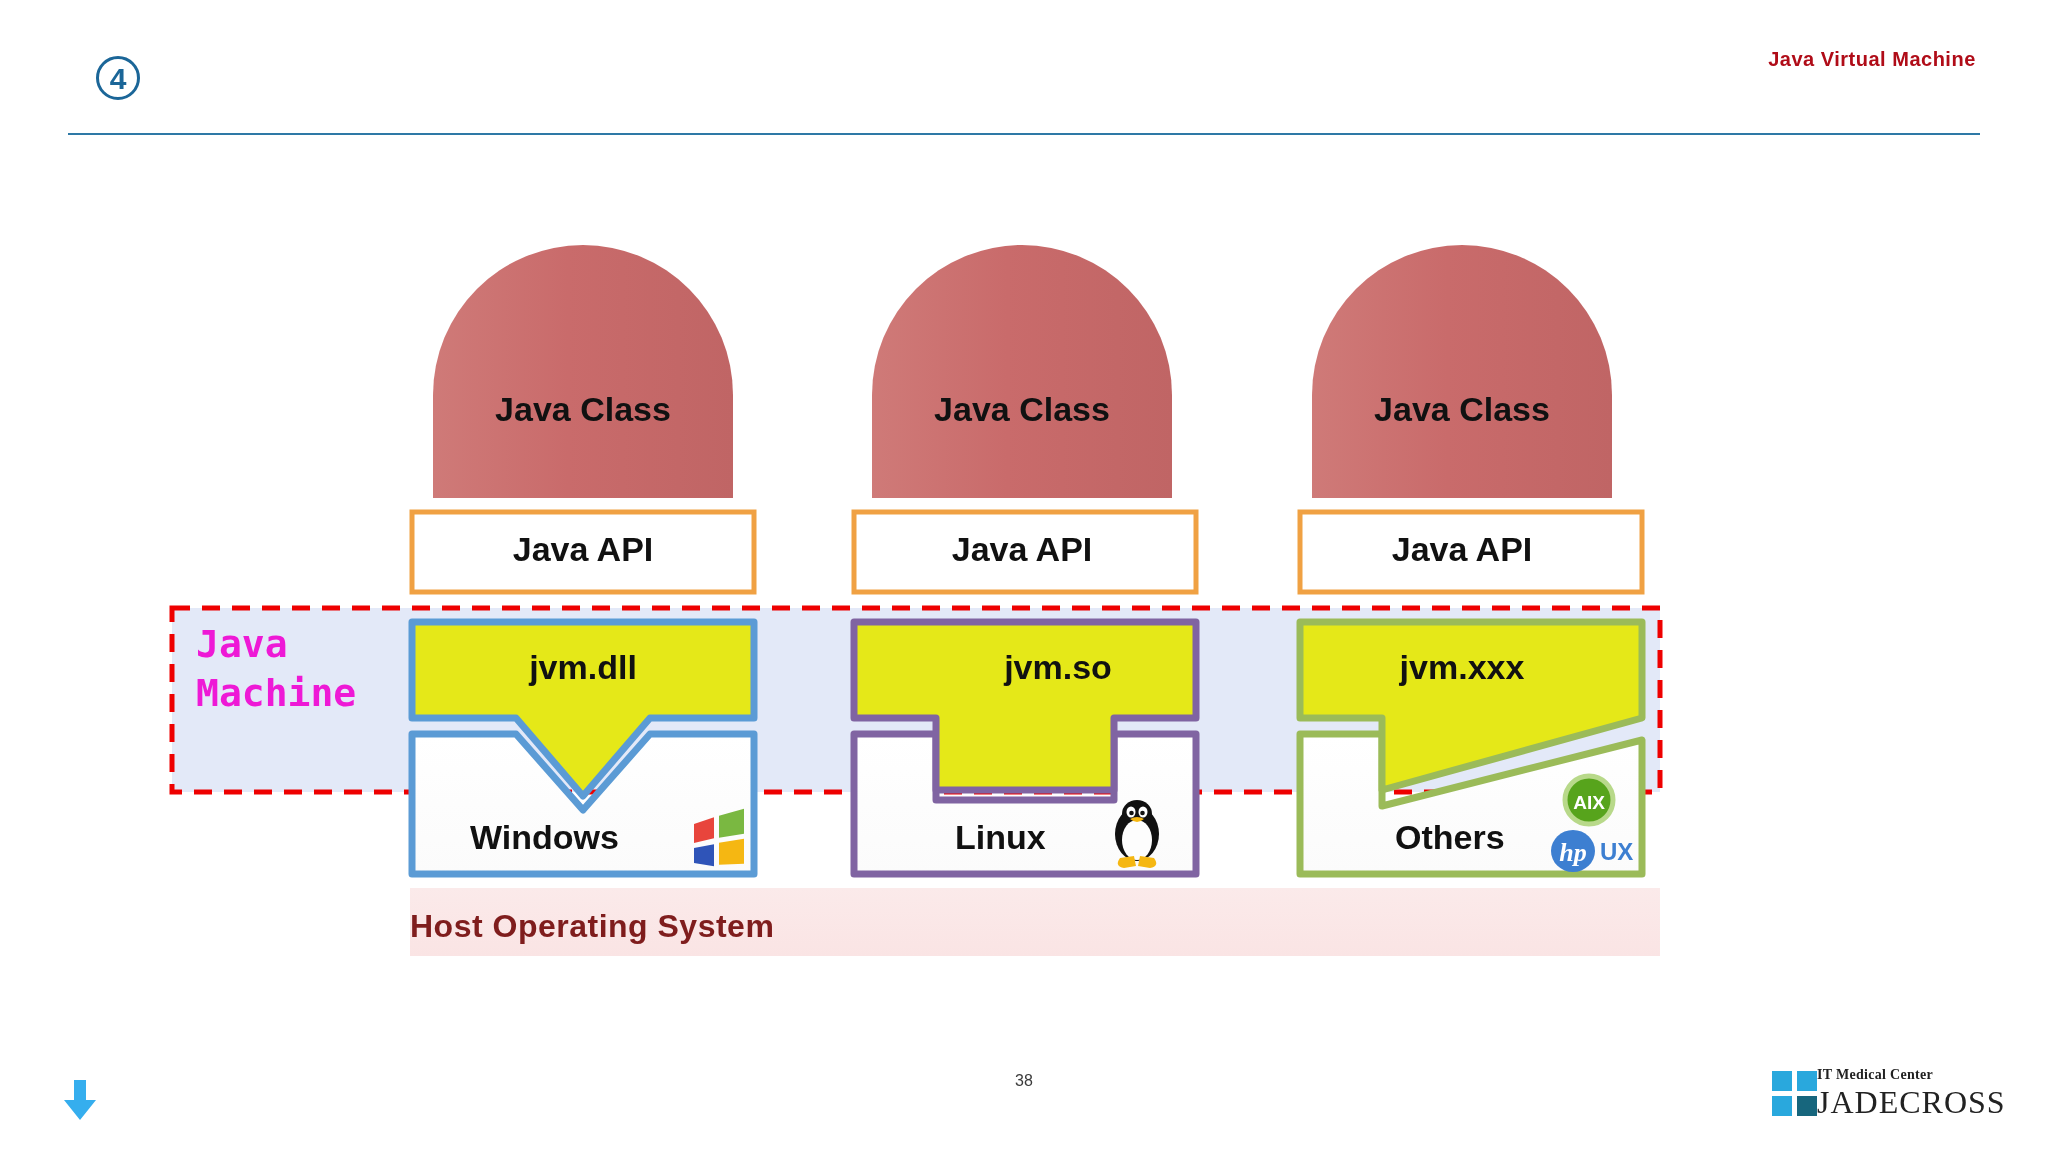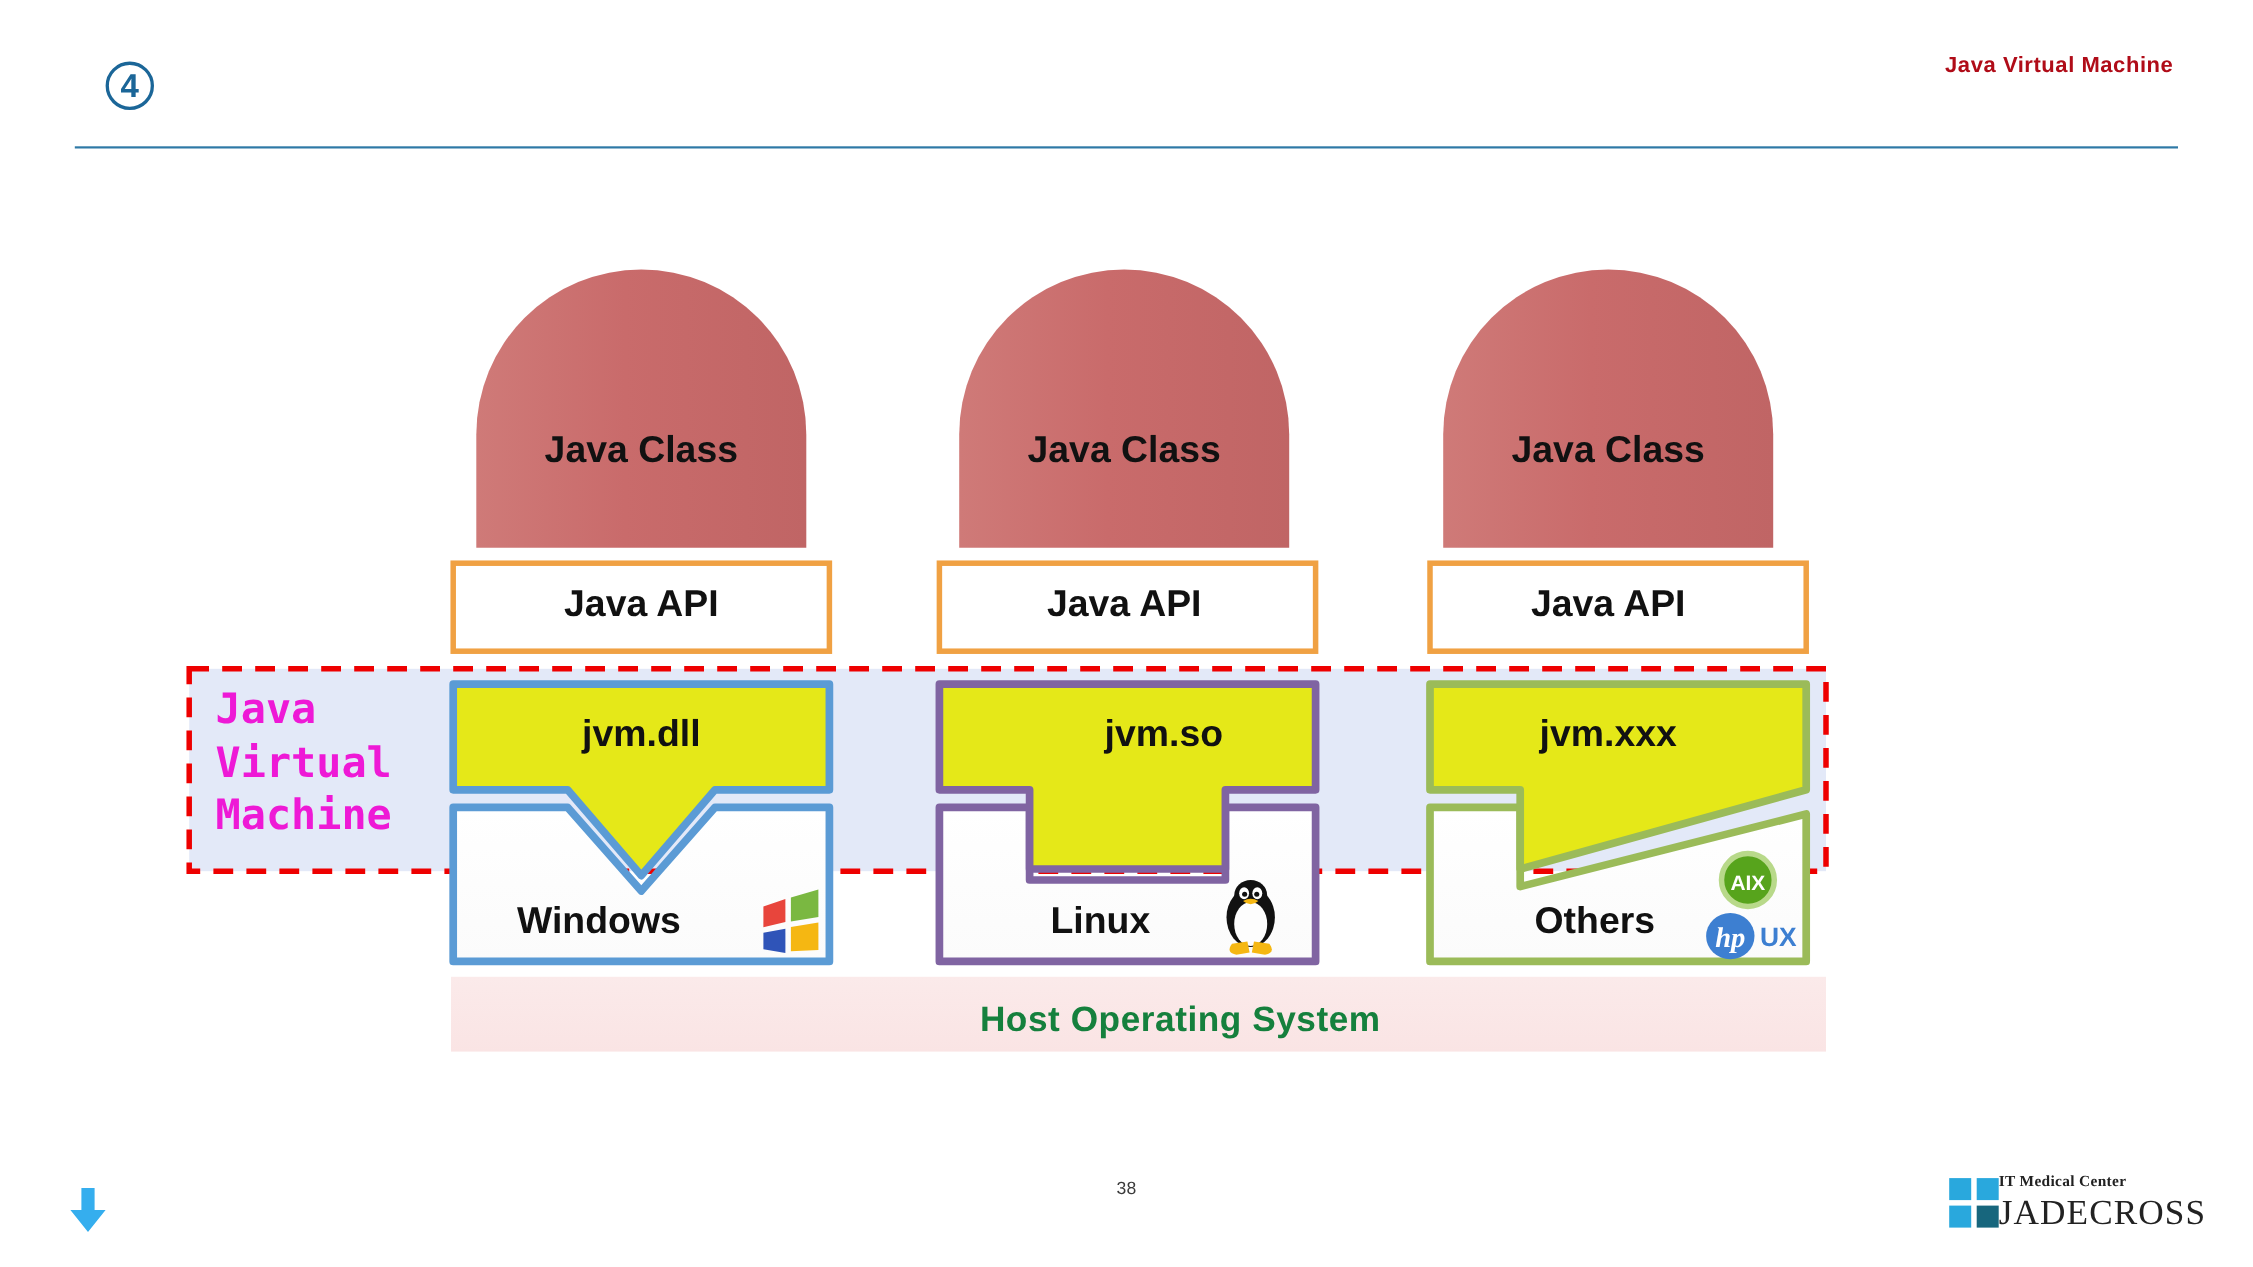--- a/index.html
+++ b/index.html
@@ -39,22 +39,22 @@
     font-family:"DejaVu Sans Mono","Liberation Mono",monospace;
     font-size:38px;font-weight:bold;color:#ee19d6;line-height:1.28;
   }
 
   
   .dome-label{font-size:34px;font-weight:bold;color:#111;text-align:center;width:330px;}
   .api-label{font-size:34px;font-weight:bold;color:#111;text-align:center;width:330px;}
   .jvm-label-box{font-size:34px;font-weight:bold;color:#111;text-align:center;width:330px;}
   .os-label{font-size:34px;font-weight:bold;color:#111;text-align:right;}
   #host-os-label{
-    position:absolute;left:410px;top:908px;width:1326px;text-align:center;
-    font-size:32px;font-weight:bold;color:#15803d;letter-spacing:.5px;
+    position:absolute;left:410px;top:908px;width:1326px;text-align:left;
+    font-size:32px;font-weight:bold;color:#7f1d1d;letter-spacing:.5px;
   }
 
   
   #page-num{position:absolute;left:0;top:1072px;width:2048px;text-align:center;
             font-size:16px;color:#3b3b3b;}
   #down-arrow{position:absolute;left:62px;top:1078px;}
   #footer-logo{position:absolute;left:1772px;top:1068px;display:flex;align-items:center;font-family:Liberation Serif, serif;}
   #logo-squares{display:grid;grid-template-columns:20px 20px;grid-template-rows:20px 20px;gap:5px;}
   .sq{width:20px;height:20px;}
   .sq.c{background:#29a8dd;}
@@ -160,21 +160,20 @@
   <div class="lbl jvm-label-box" style="left:418px;top:648px;">jvm.dll</div>
   <div class="lbl jvm-label-box" style="left:857px;top:648px;padding-left:36px;">jvm.so</div>
   <div class="lbl jvm-label-box" style="left:1297px;top:648px;">jvm.xxx</div>
 
   <div class="lbl os-label" style="left:470px;top:818px;">Windows</div>
   <div class="lbl os-label" style="left:955px;top:818px;">Linux</div>
   <div class="lbl os-label" style="left:1395px;top:818px;">Others</div>
 
   <div id="jvm-label">
     <div>Java</div>
-    <div>Virtual</div>
     <div>Machine</div>
   </div>
 
   <div id="host-os-label">Host Operating System</div>
 
   <div id="page-num">38</div>
 
   <svg id="down-arrow" width="36" height="44" viewBox="0 0 36 44">
     <path d="M 12 2 L 24 2 L 24 22 L 34 22 L 18 42 L 2 22 L 12 22 Z" fill="#35aeee"></path>
   </svg>

